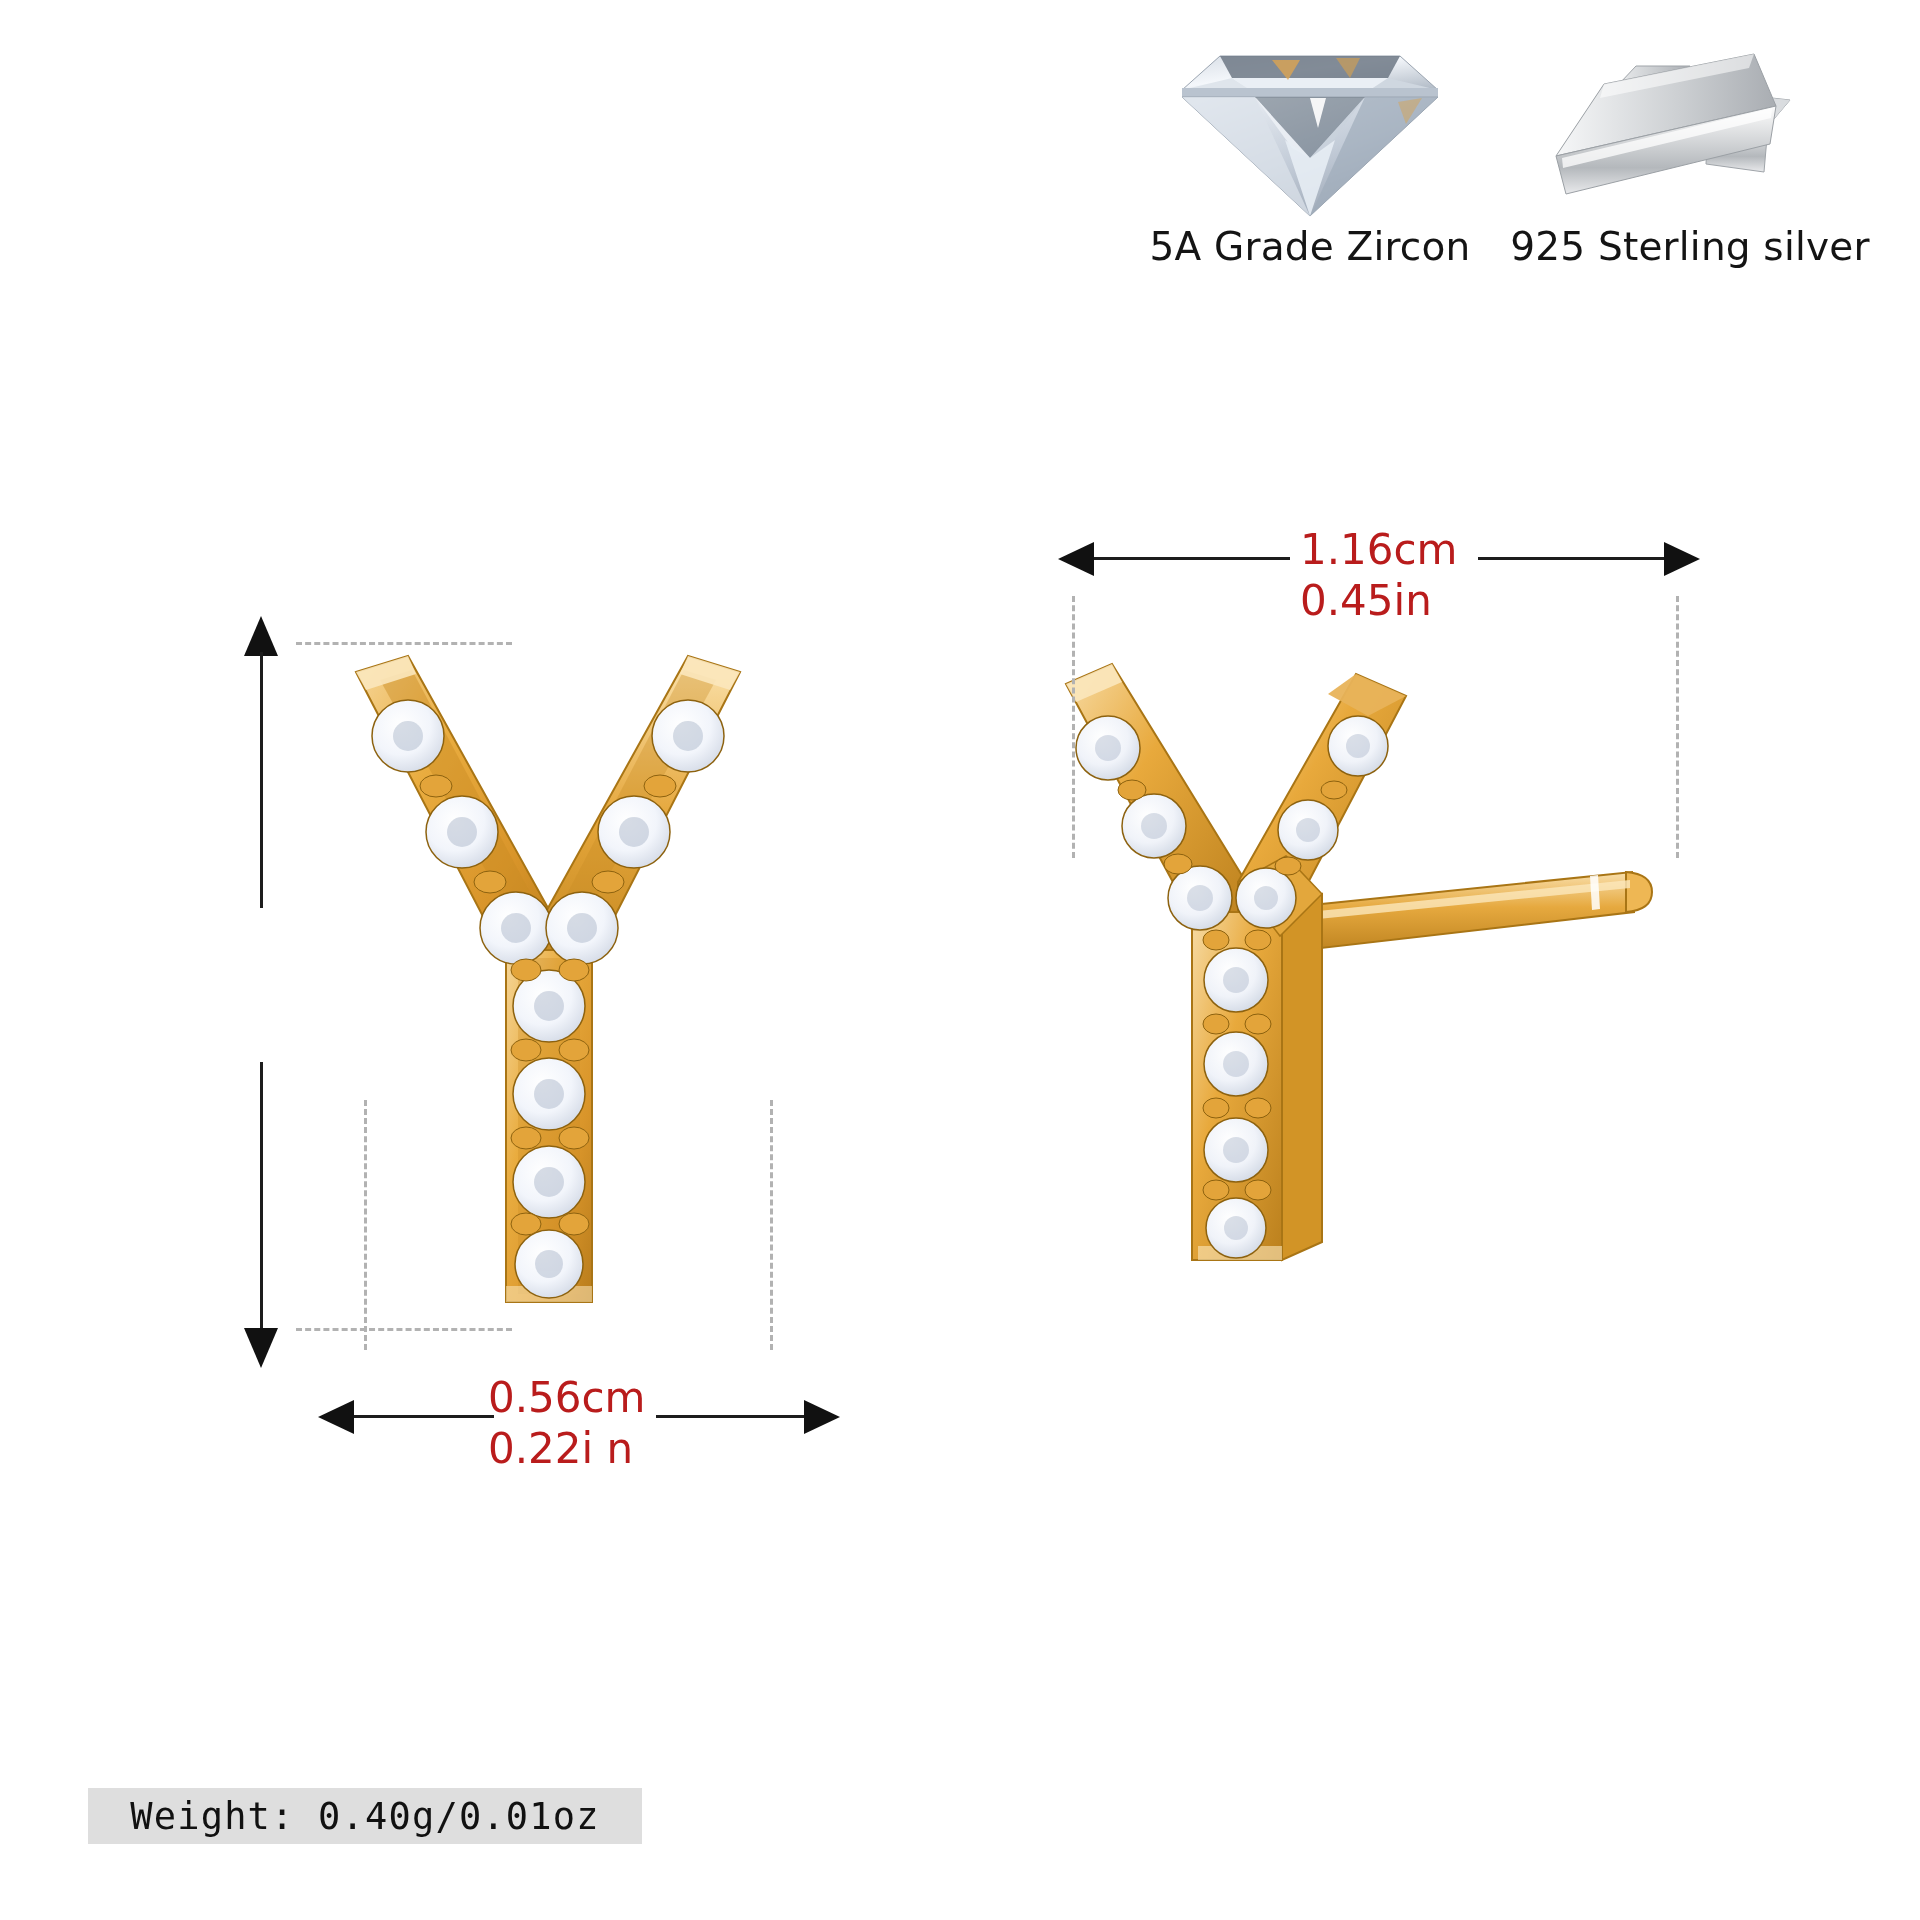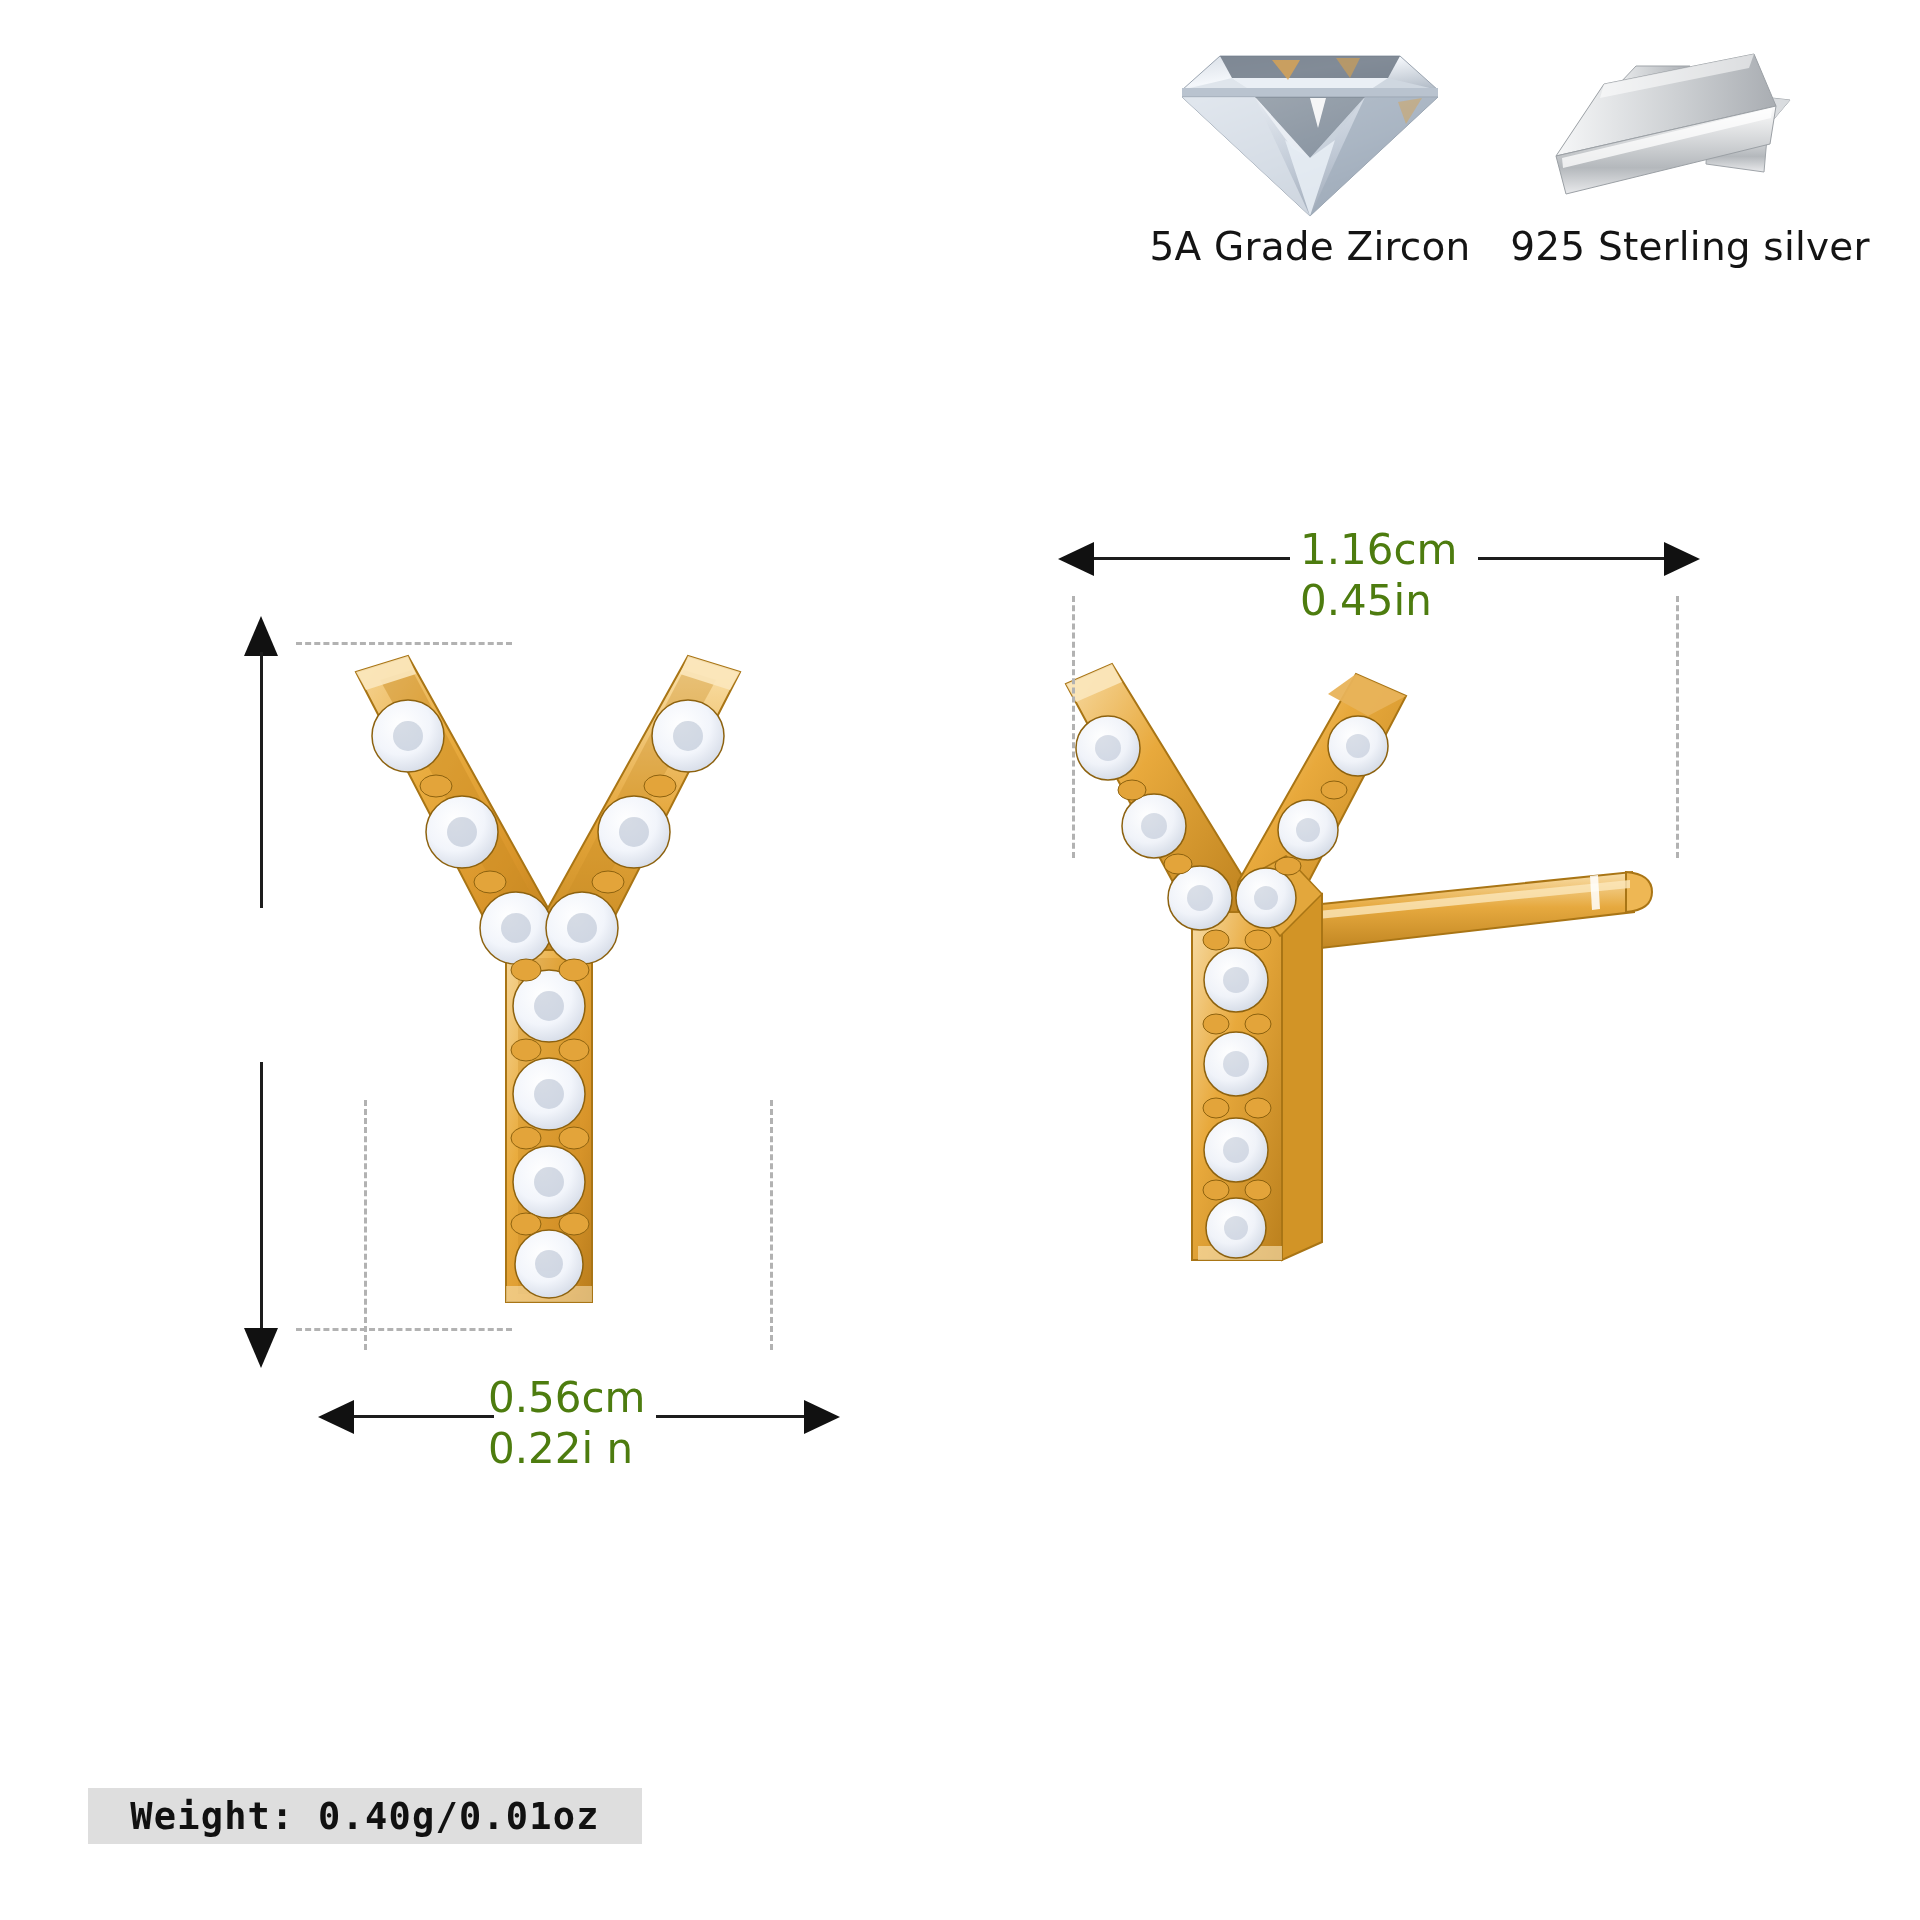--- a/index.html
+++ b/index.html
@@ -50,21 +50,21 @@
     color: #141414;
     white-space: nowrap;
     margin-top: 1px;
   }
 
   
   .dim-text {
     position: absolute;
     font-size: 42px;
     line-height: 1.22;
-    color: #4d7c0f;
+    color: #b91c1c;
     text-align: center;
     white-space: nowrap;
   }
   .dim-text span { display: block; }
 
   #dim-height-text { left: 196px; top: 932px; width: 260px; text-align: left; }
   #dim-width-text  { left: 488px; top: 1372px; width: 260px; text-align: left; }
   #dim-depth-text  { left: 1300px; top: 524px; width: 280px; text-align: left; }
 
   
@@ -111,21 +111,20 @@
     display: flex;
     align-items: center;
     justify-content: center;
   }
   #weight-label {
     font-family: "DejaVu Sans Mono", "Liberation Mono", monospace;
     font-size: 37px;
     color: #111111;
     letter-spacing: 1.2px;
     white-space: nowrap;
-    font-weight: bold;
   }
 
   
   .product { position: absolute; }
   #product-front { left: 320px; top: 650px; width: 460px; height: 680px; }
   #product-angle { left: 1050px; top: 650px; width: 660px; height: 660px; }
 </style>
 </head>
 <body>
 

